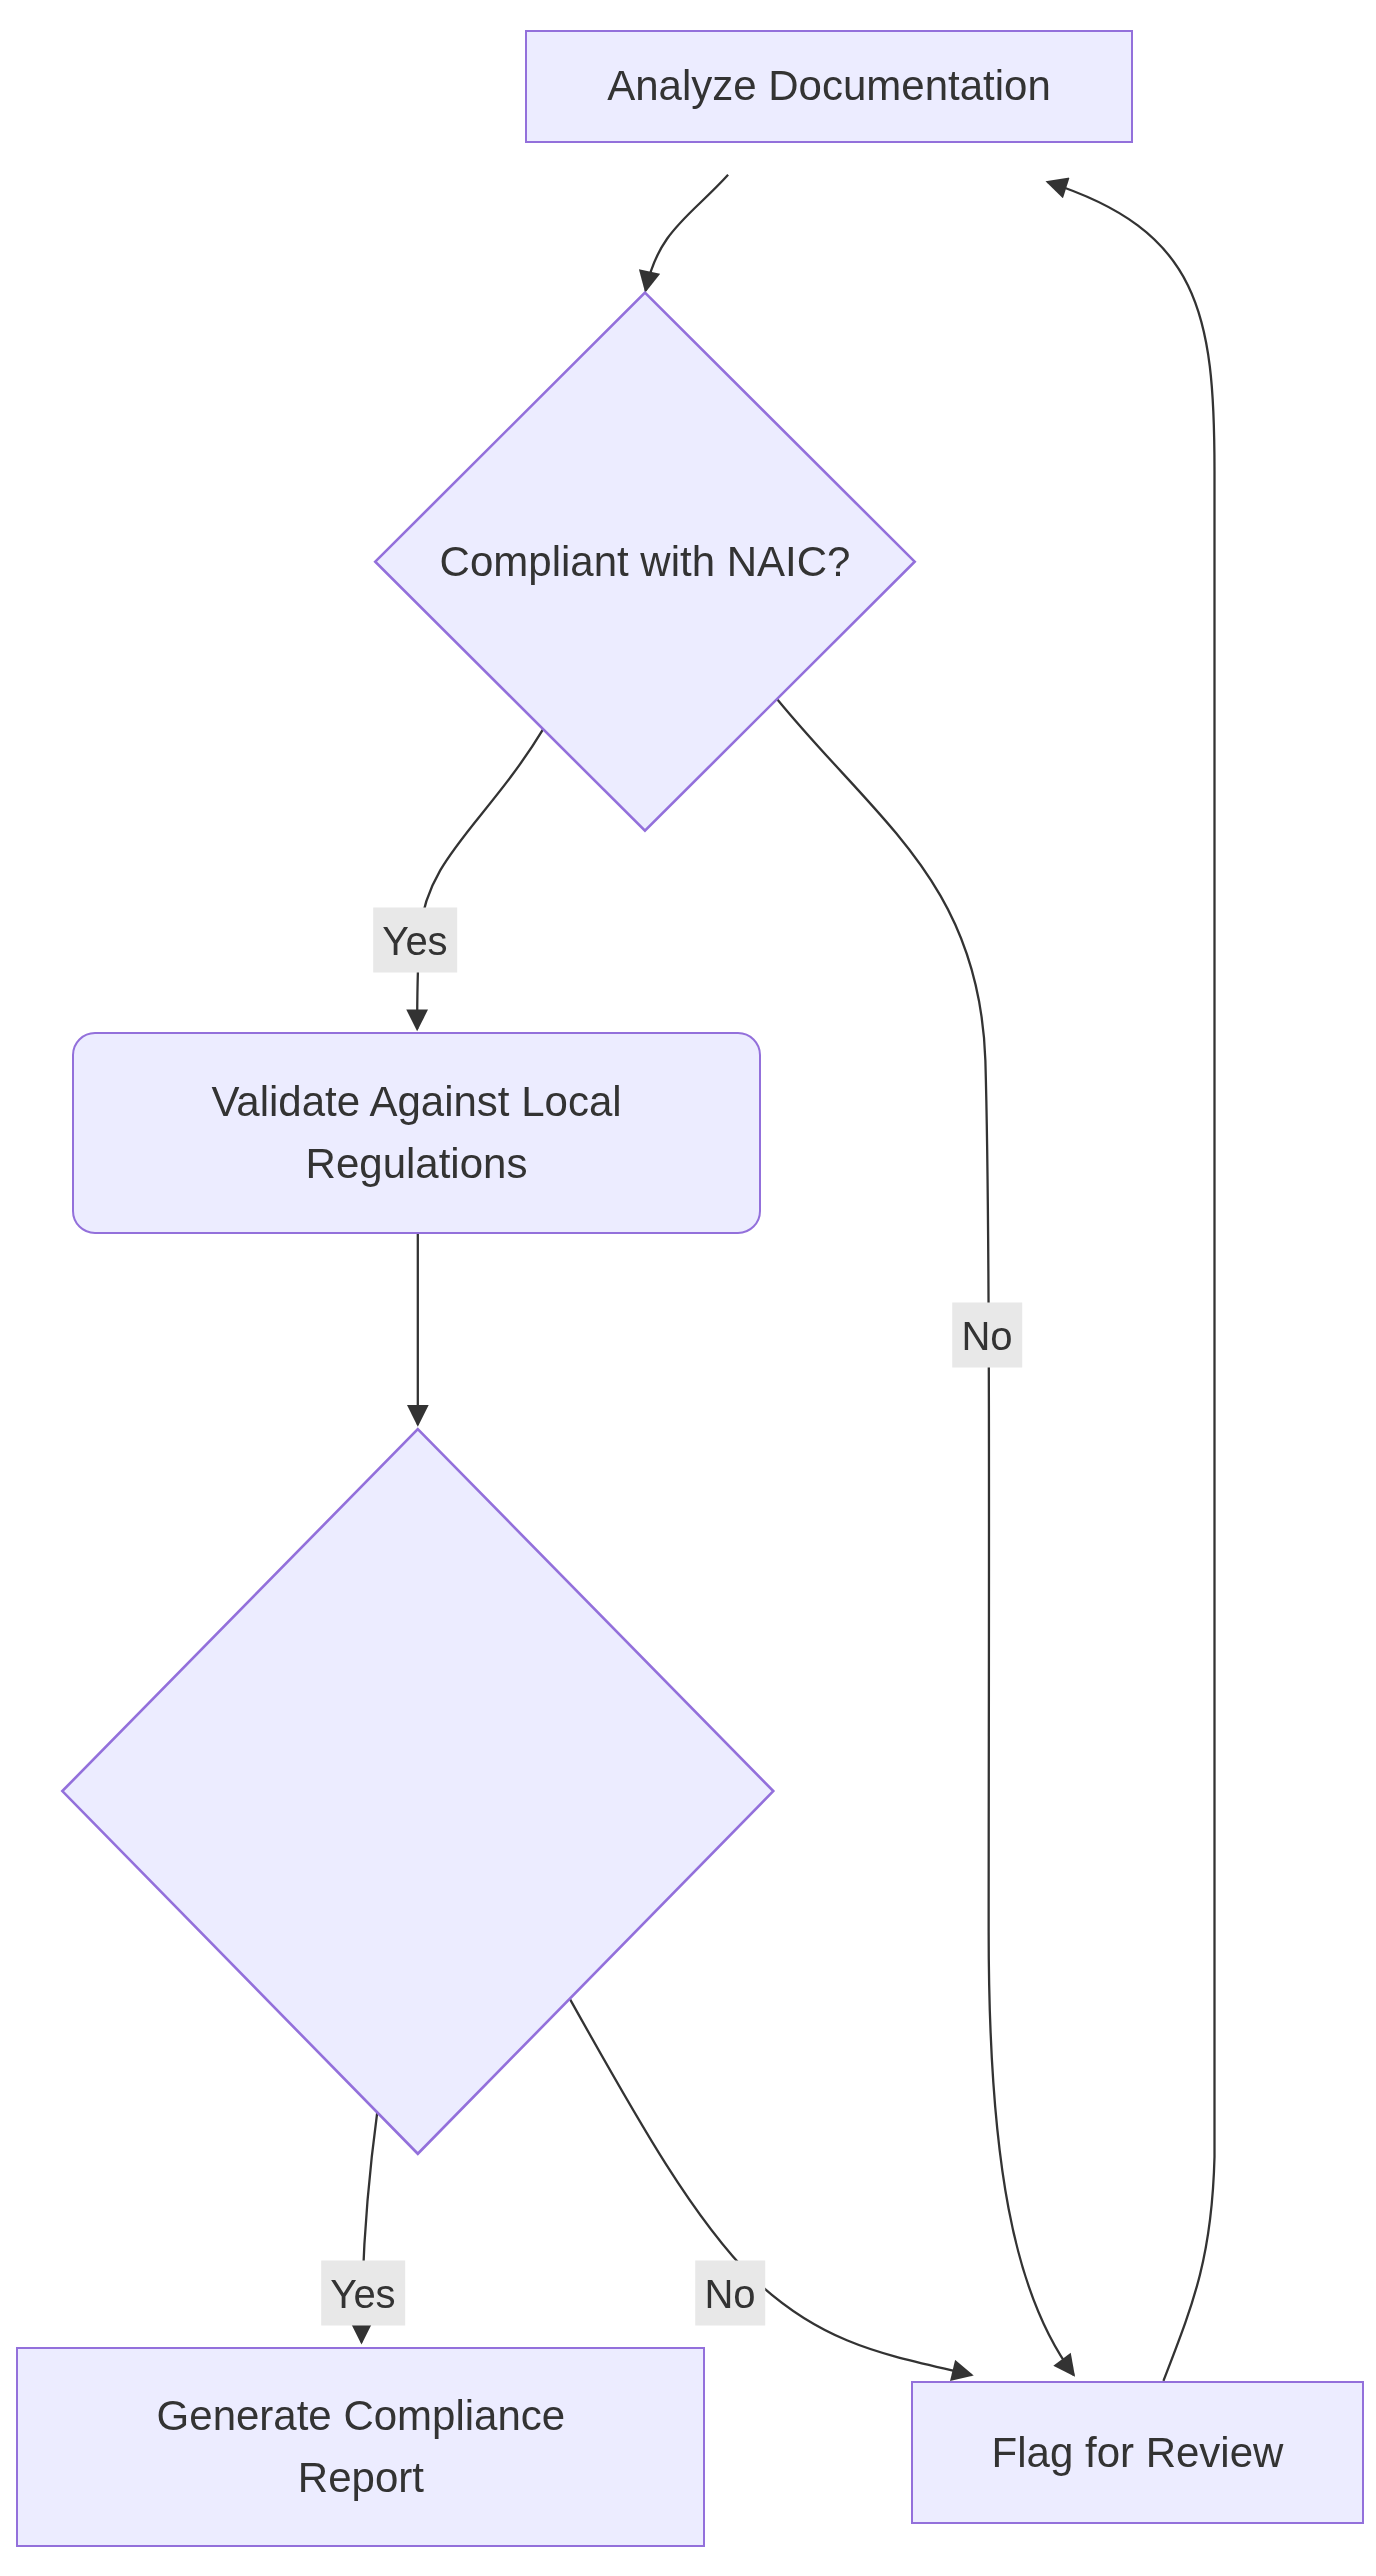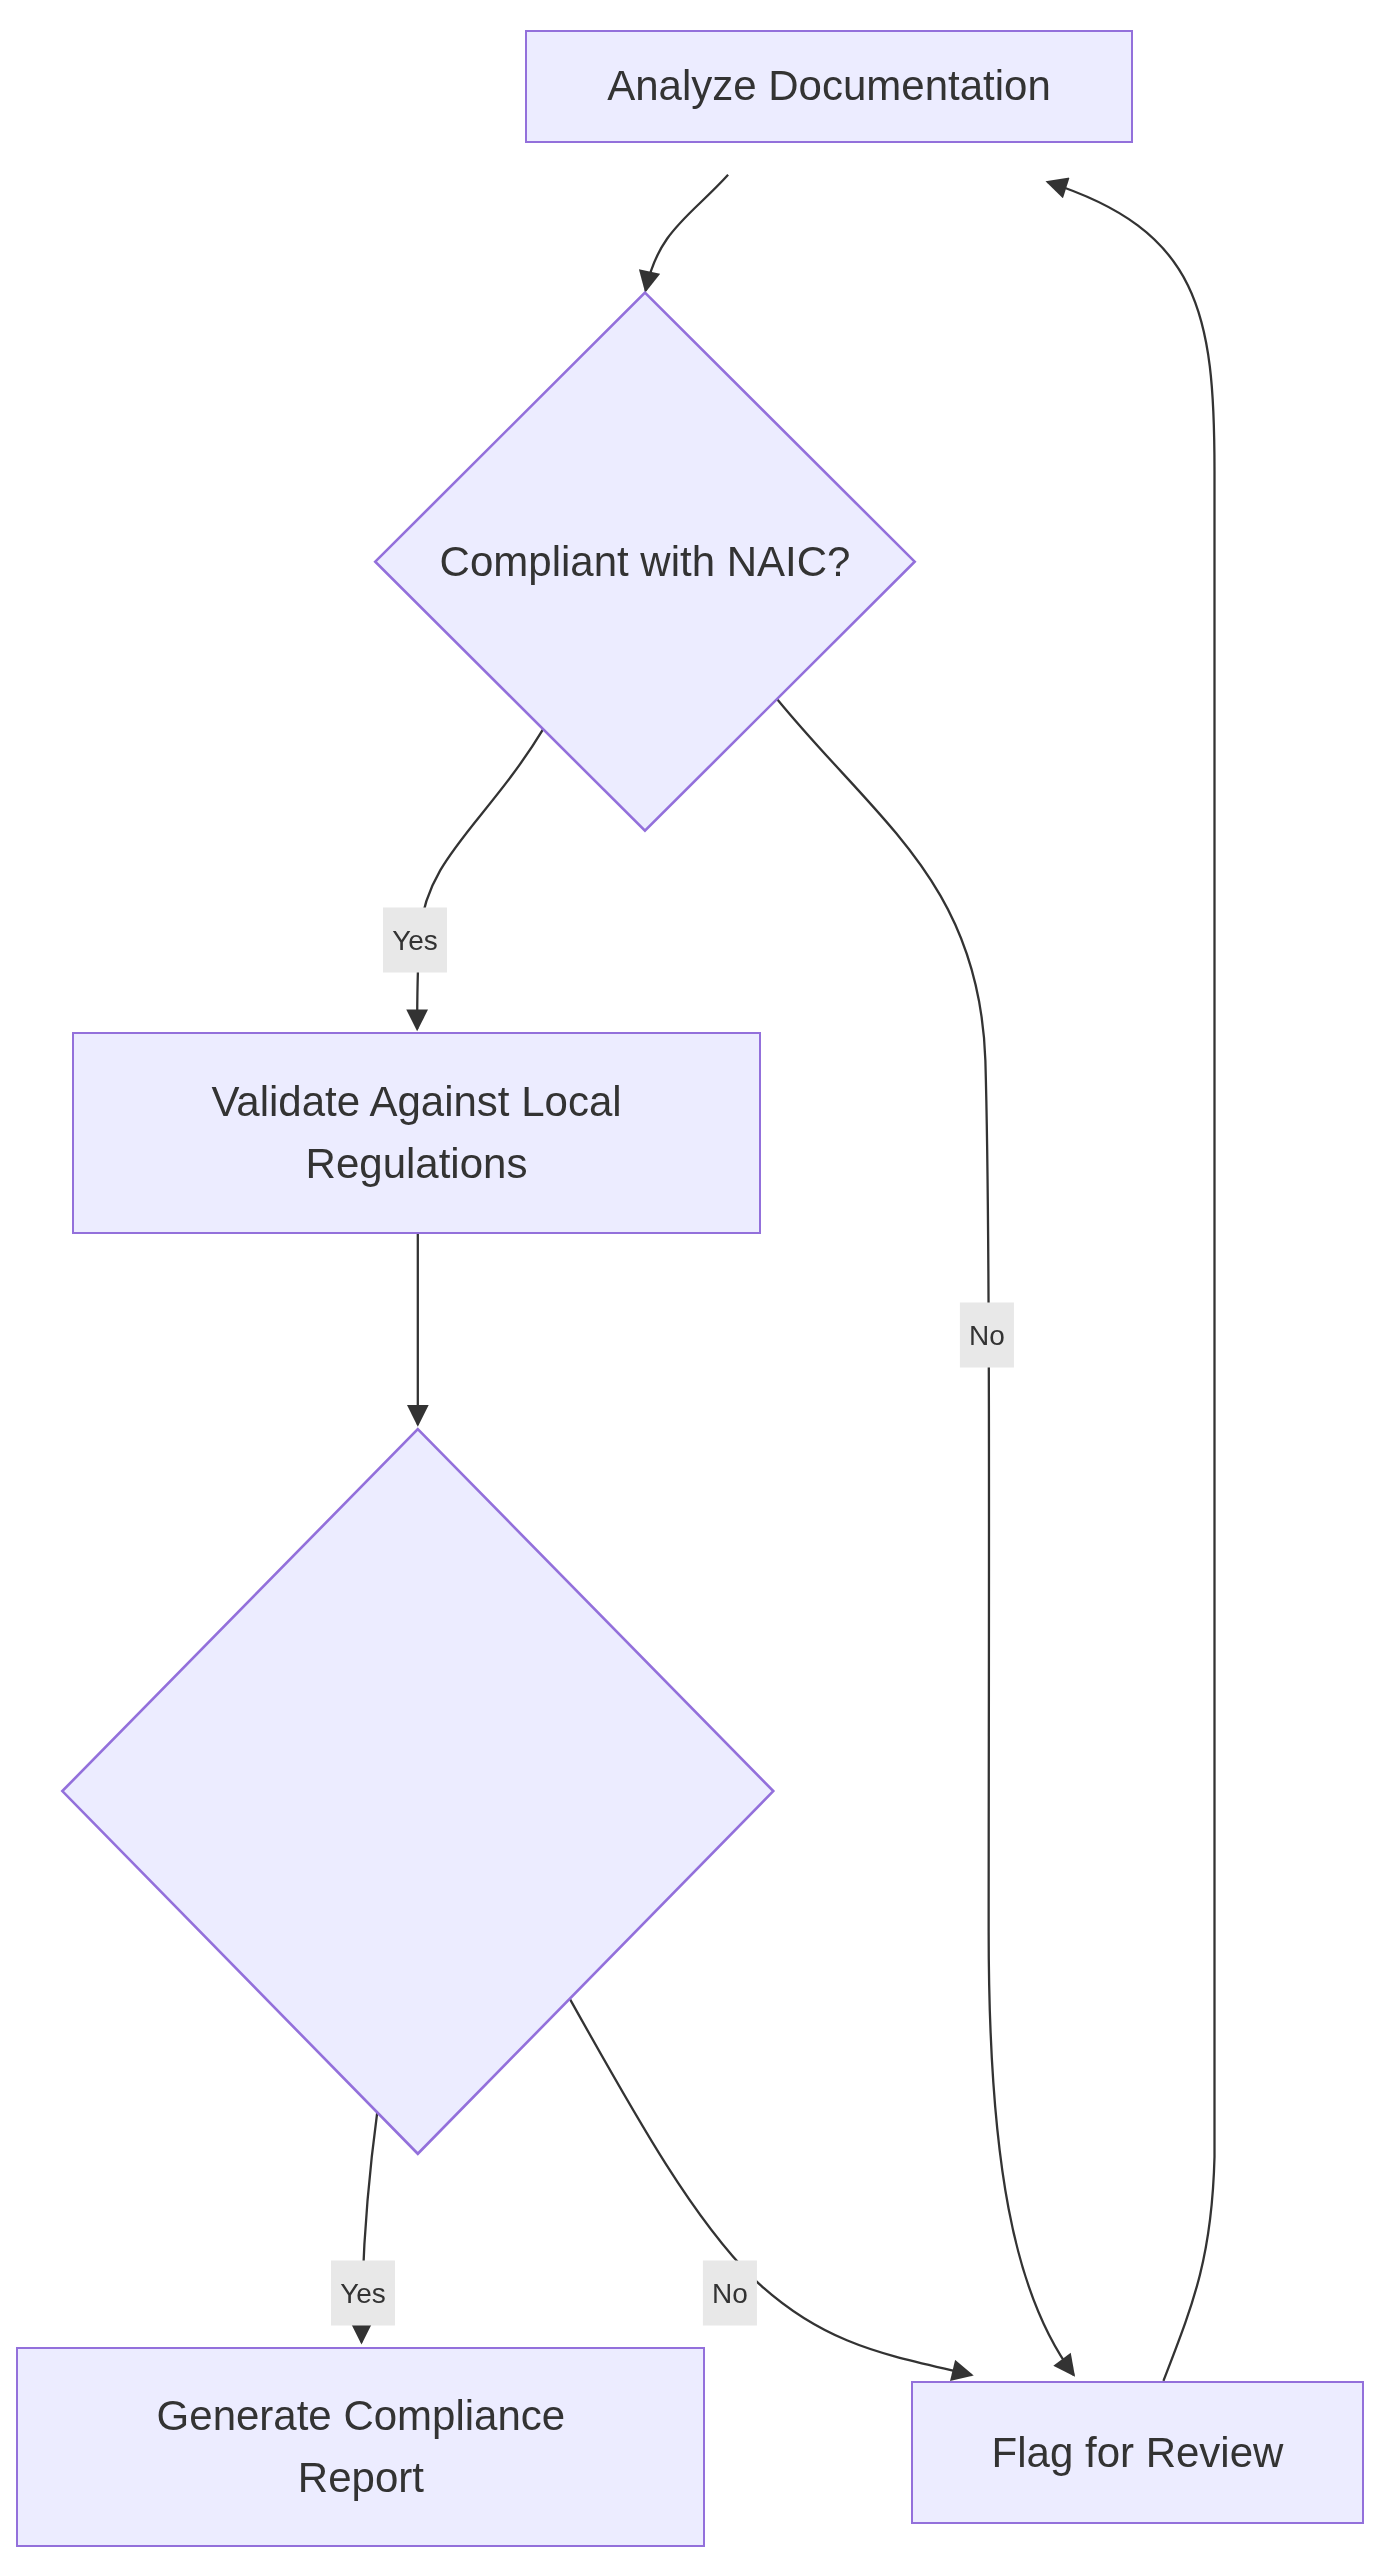--- a/index.html
+++ b/index.html
@@ -44,21 +44,21 @@
     display: flex;
     align-items: center;
     justify-content: center;
     pointer-events: none;
   }
   .edge-label {
     position: absolute;
     transform: translate(-50%, -50%);
     background: var(--label_bg);
     color: var(--text_color);
-    font-size: 28px;
+    font-size: 40px;
     line-height: 52px;
     padding: 6.5px 9.2px;
     text-align: center;
   }
 </style>
 </head>
 <body>
 
 <div class="canvas">
 
@@ -78,21 +78,21 @@
     <path class="edge" marker-end="url(#arrow)" d="M 1777 3637 C 1822 3520, 1851 3450, 1855 3295 L 1855 720 C 1855 478, 1832 352, 1600 278"></path>
 
     <polygon class="shape" points="985,447 1397,858 985,1269 573,858"></polygon>
     <polygon class="shape" points="638,2183 1181,2736 638,3290 95,2736"></polygon>
   </svg>
 
   <div class="node" style="left:525px; top:29.5px; width:608px; height:113px;">
     <div class="node-label">Analyze Documentation</div>
   </div>
 
-  <div class="node" style="left:72px; top:1032px; width:689px; height:202px;">
+  <div class="node" style="left:72px; top:1032px; width:689px; height:202px;border-radius:23px;">
     <div class="node-label">Validate Against Local
 Regulations</div>
   </div>
 
   <div class="node" style="left:16.4px; top:2347px; width:689px; height:200px;align-items:center;">
     <div class="node-label">Generate Compliance
 Report</div>
   </div>
 
   <div class="node" style="left:911px; top:2381px; width:453px; height:143px;">

